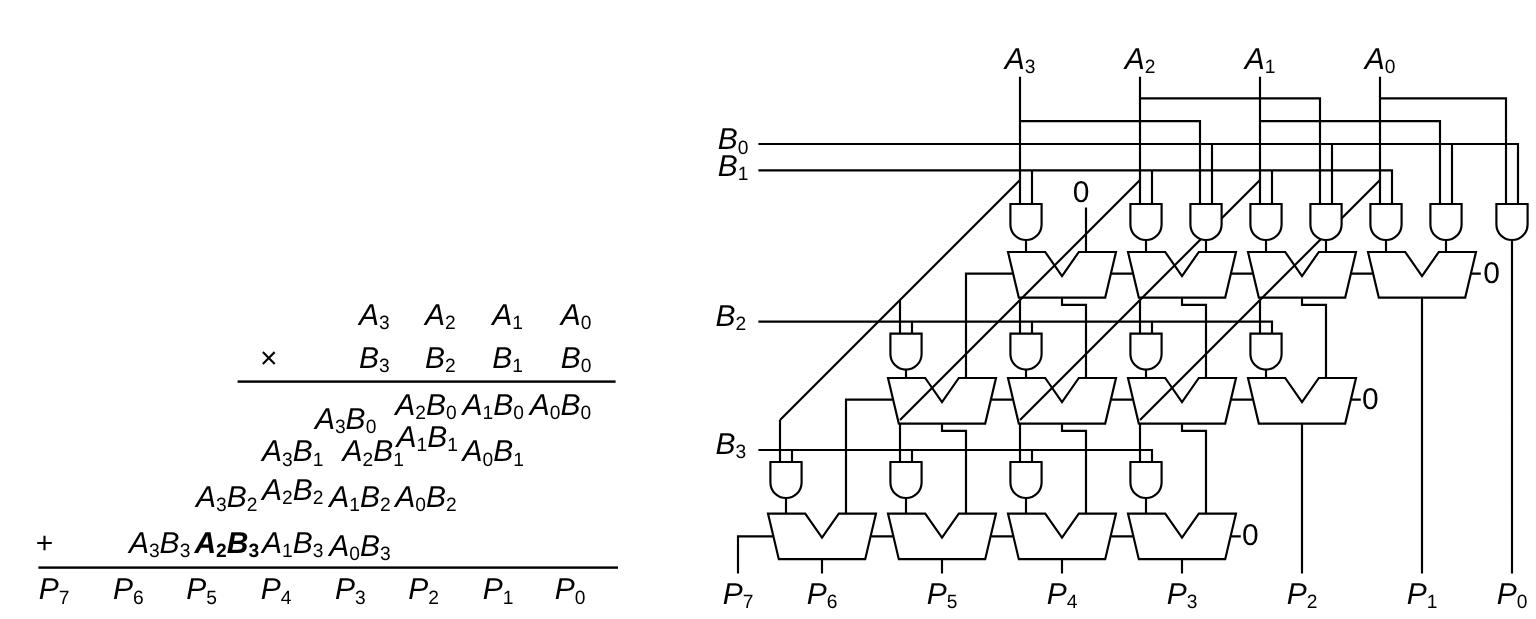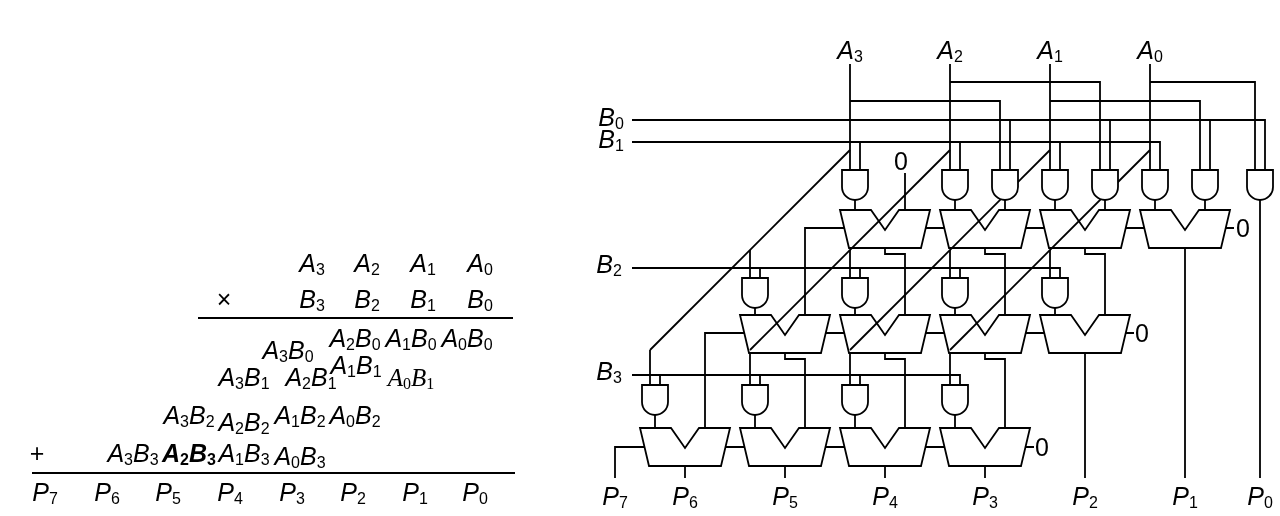--- a/index.html
+++ b/index.html
@@ -33,24 +33,24 @@
     <div class="rule" style="left:198px; top:317px; width:315px;"></div>
 
     <div class="lbl" style="left:288px; top:338px;margin-top:12px;"><i>A</i><sub>3</sub><i>B</i><sub>0</sub></div>
     <div class="lbl" style="left:355px; top:338px;"><i>A</i><sub>2</sub><i>B</i><sub>0</sub></div>
     <div class="lbl" style="left:411px; top:338px;"><i>A</i><sub>1</sub><i>B</i><sub>0</sub></div>
     <div class="lbl" style="left:467px; top:338px;"><i>A</i><sub>0</sub><i>B</i><sub>0</sub></div>
 
     <div class="lbl" style="left:244px; top:377px;"><i>A</i><sub>3</sub><i>B</i><sub>1</sub></div>
     <div class="lbl" style="left:311px; top:377px;"><i>A</i><sub>2</sub><i>B</i><sub>1</sub></div>
     <div class="lbl" style="left:356px; top:365px;"><i>A</i><sub>1</sub><i>B</i><sub>1</sub></div>
-    <div class="lbl" style="left:411px; top:377px;font-family:Liberation Serif, serif;"><i>A</i><sub>0</sub><i>B</i><sub>1</sub></div>
+    <div class="lbl" style="left:411px; top:377px;"><i>A</i><sub>0</sub><i>B</i><sub>1</sub></div>
 
     <div class="lbl" style="left:189px; top:415px;"><i>A</i><sub>3</sub><i>B</i><sub>2</sub></div>
-    <div class="lbl" style="left:244px; top:422px;"><i>A</i><sub>2</sub><i>B</i><sub>2</sub></div>
+    <div class="lbl" style="left:244px; top:409px;"><i>A</i><sub>2</sub><i>B</i><sub>2</sub></div>
     <div class="lbl" style="left:300px; top:415px;"><i>A</i><sub>1</sub><i>B</i><sub>2</sub></div>
     <div class="lbl" style="left:355px; top:415px;"><i>A</i><sub>0</sub><i>B</i><sub>2</sub></div>
 
     <div class="lbl" style="left:37px; top:453px;">+</div>
     <div class="lbl" style="left:133px; top:453px;"><i>A</i><sub>3</sub><i>B</i><sub>3</sub></div>
     <div class="lbl" style="left:189px; top:453px;font-weight:bold;"><i>A</i><sub>2</sub><i>B</i><sub>3</sub></div>
     <div class="lbl" style="left:244px; top:453px;"><i>A</i><sub>1</sub><i>B</i><sub>3</sub></div>
     <div class="lbl" style="left:300px; top:456px;"><i>A</i><sub>0</sub><i>B</i><sub>3</sub></div>
 
     <div class="rule" style="left:32px; top:472px; width:483px;"></div>

